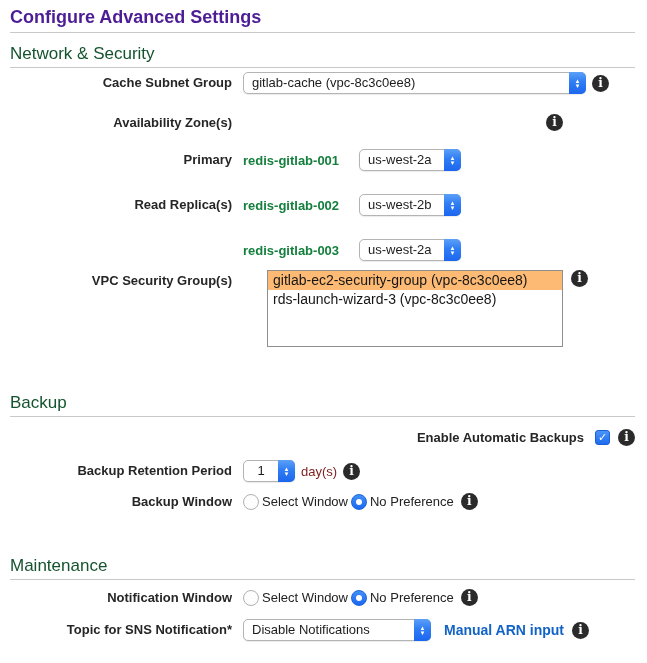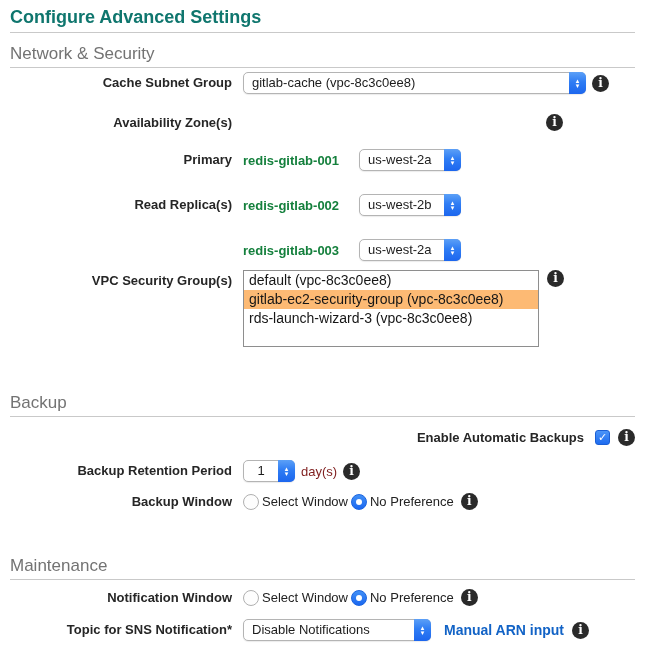--- a/index.html
+++ b/index.html
@@ -7,33 +7,33 @@
   body {
     width: 647px; height: 663px; overflow: hidden;
     font-family: "Liberation Sans", "DejaVu Sans", sans-serif;
     color: #1c1c1c;
     -webkit-font-smoothing: antialiased;
   }
   .page { padding: 0 12px 0 10px; }
 
   h1.page-title {
     margin: 0; padding-top: 6px;
-    font-size: 18px; line-height: 22px; font-weight: bold; color: #0f766e;
+    font-size: 18px; line-height: 22px; font-weight: bold; color: #4c1d95;
   }
   .title-rule { border: none; border-top: 1px solid #c9c9c9; margin: 4px 0 0 0; }
 
   .section-heading {
     margin-top: 11px;
-    font-size: 17px; line-height: 20px; font-weight: normal; color: #737373;
+    font-size: 17px; line-height: 20px; font-weight: normal; color: #14532d;
     padding-bottom: 3px; border-bottom: 1px solid #c9c9c9;
   }
   .section-heading.spaced { margin-top: 46px; }
 
   .row { display: flex; align-items: center; }
-  .row.top { align-items: flex-start; }
+  .row.top { align-items: flex-start; gap: 24px; }
   .row-label {
     width: 222px; flex-shrink: 0; text-align: right;
     font-size: 13px; font-weight: bold; color: #262626; line-height: 16px;
   }
   .row-content { margin-left: 11px; display: flex; align-items: center; }
   .row.top .row-content { align-items: flex-start; }
   .row.top .row-label { padding-top: 3px; }
 
   
   .mac-select {
@@ -201,21 +201,20 @@
             <span>▾</span>
         </span>
       </div>
     </div>
   </div>
 
   <div class="row top mt9">
     <div class="row-label">VPC Security Group(s)</div>
     <div class="row-content">
       <div class="listbox">
-        <div class="opt">default (vpc-8c3c0ee8)</div>
         <div class="opt selected">gitlab-ec2-security-group (vpc-8c3c0ee8)</div>
         <div class="opt">rds-launch-wizard-3 (vpc-8c3c0ee8)</div>
       </div>
       <span class="info-icon ml8">i</span>
     </div>
   </div>
 
   <div class="section-heading spaced">Backup</div>
 
   <div class="row mt12">

